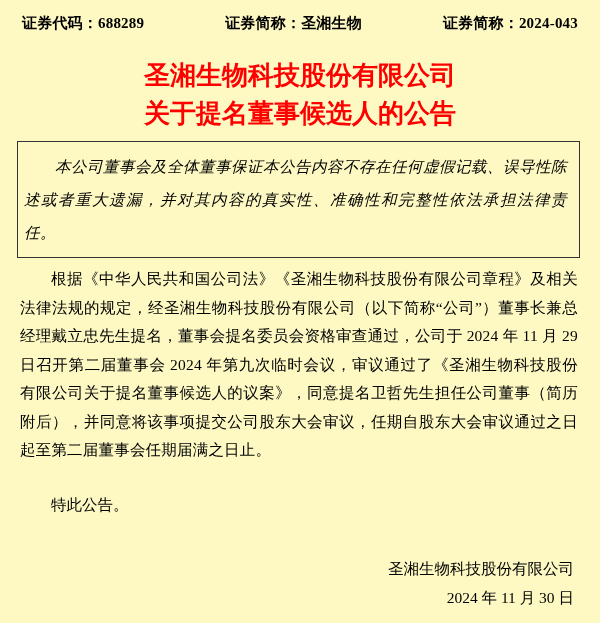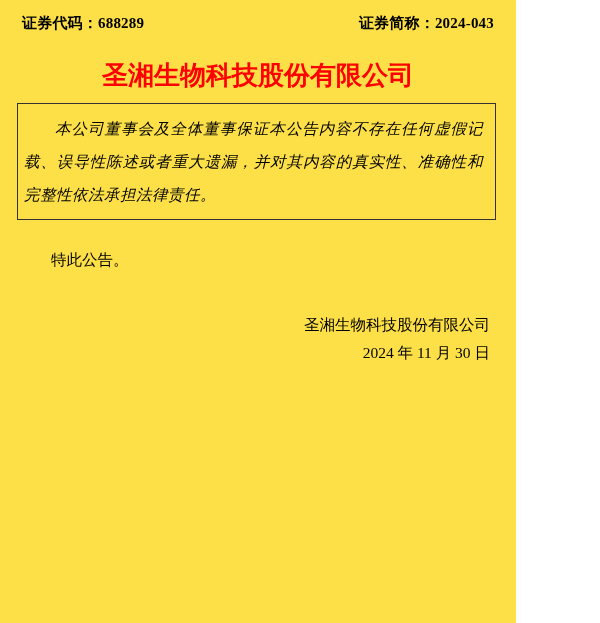--- a/index.html
+++ b/index.html
@@ -5,22 +5,22 @@
   html, body { margin: 0; padding: 0; }
   body {
     width: 600px; height: 623px;
     background: #ffffff;
     font-family: "Liberation Serif", "DejaVu Serif", serif;
     color: #000000;
     overflow: hidden;
   }
   .page {
     position: relative;
-    width: 516px; height: 623px;
-    background: #fde047;
+    width: 600px; height: 623px;
+    background: #fef9c3;
     box-sizing: border-box;
   }
   .sec-header {
     display: flex;
     justify-content: space-between;
     align-items: baseline;
     padding: 14px 22px 0 22px;
     font-size: 15px;
     font-weight: bold;
     letter-spacing: 0.2px;
@@ -72,31 +72,34 @@
   }
   .signature p { margin: 0; }
 </style>
 </head>
 <body>
 
 <div class="page">
 
   <div class="sec-header">
     <span><span>证券代码：</span><span>688289</span></span>
+    <span><span>证券简称：</span><span>圣湘生物</span></span>
     <span><span>证券简称：</span><span>2024-043</span></span>
   </div>
 
   <h1 class="title" style="color: rgb(254, 0, 0);">
     <span class="tline">圣湘生物科技股份有限公司</span>
+    <span class="tline">关于提名董事候选人的公告</span>
   </h1>
 
   <div class="disclaimer-box">
     <p>本公司董事会及全体董事保证本公告内容不存在任何虚假记载、误导性陈述或者重大遗漏，并对其内容的真实性、准确性和完整性依法承担法律责任。</p>
   </div>
 
+  <p class="body-para">根据《中华人民共和国公司法》《圣湘生物科技股份有限公司章程》及相关法律法规的规定，经圣湘生物科技股份有限公司（以下简称“公司”）董事长兼总经理戴立忠先生提名，董事会提名委员会资格审查通过，公司于 2024 年 11 月 29 日召开第二届董事会 2024 年第九次临时会议，审议通过了《圣湘生物科技股份有限公司关于提名董事候选人的议案》，同意提名卫哲先生担任公司董事（简历附后），并同意将该事项提交公司股东大会审议，任期自股东大会审议通过之日起至第二届董事会任期届满之日止。</p>
 
   <p class="closing">特此公告。</p>
 
   <div class="signature">
     <p>圣湘生物科技股份有限公司</p>
     <p>2024 年 11 月 30 日</p>
   </div>
 
 </div>
 

